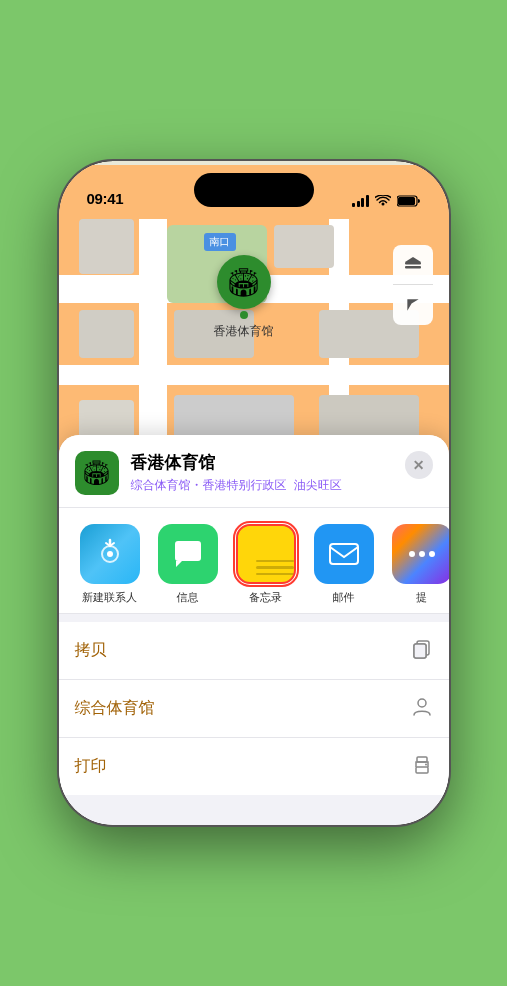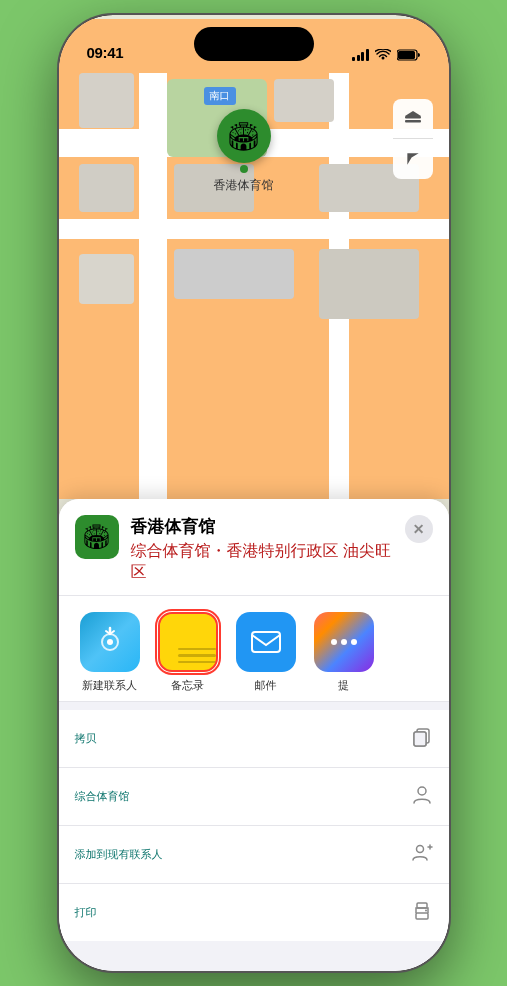--- a/index.html
+++ b/index.html
@@ -9,21 +9,21 @@
       height: 986px;
       background: #7cc76a;
       display: flex;
       align-items: center;
       justify-content: center;
       font-family: -apple-system, 'PingFang SC', 'Helvetica Neue', sans-serif;
     }
 
     .phone-frame {
       width: 390px;
-      height: 956px;
+      height: 664px;
       background: #000;
       border-radius: 54px;
       position: relative;
       box-shadow: 0 0 0 2px #555, 0 20px 60px rgba(0,0,0,0.5);
       overflow: hidden;
     }
 
     .phone-screen {
       position: absolute;
       top: 0; left: 0; right: 0; bottom: 0;
@@ -223,22 +223,23 @@
     }
 
     .venue-name {
       font-size: 17px;
       font-weight: 600;
       color: #000;
       margin-bottom: 3px;
     }
 
     .venue-sub {
-      font-size: 16px;
-      color: #b91c1c;
+      font-size: 12px;
+      color: #8b5cf6;
+      font-family: Liberation Mono, monospace;
     }
 
     .close-btn {
       width: 28px;
       height: 28px;
       background: #e5e5ea;
       border-radius: 50%;
       display: flex;
       align-items: center;
       justify-content: center;
@@ -312,22 +313,22 @@
       padding: 15px 16px;
       border-bottom: 1px solid #e5e5ea;
       cursor: pointer;
     }
 
     .action-item:last-child {
       border-bottom: none;
     }
 
     .action-label {
-      font-size: 11px;
-      color: #0f766e;
+      font-size: 16px;
+      color: #a16207;
     }
 
     .action-icon {
       font-size: 20px;
       color: #888;
     }
 
     
     .signal-bars {
       display: flex;
@@ -453,20 +454,28 @@
               <circle cx="18" cy="18" r="8" fill="none" stroke="rgba(255,255,255,0.8)" stroke-width="2"></circle>
               <circle cx="18" cy="18" r="3" fill="white"></circle>
               <path d="M18 10 L18 4" stroke="white" stroke-width="2.5" stroke-linecap="round"></path>
               <path d="M18 10 L14 7" stroke="white" stroke-width="2" stroke-linecap="round"></path>
               <path d="M18 10 L22 7" stroke="white" stroke-width="2" stroke-linecap="round"></path>
             </svg>
           </div>
           <span class="share-item-label">新建联系人</span>
         </div>
 
+        <div class="share-item message">
+          <div class="share-item-icon">
+            <svg width="36" height="36" viewBox="0 0 36 36">
+              <path d="M5 8 Q5 5 8 5 L28 5 Q31 5 31 8 L31 22 Q31 25 28 25 L12 25 L6 31 L6 25 L8 25 Q5 25 5 22 Z" fill="white"></path>
+            </svg>
+          </div>
+          <span class="share-item-label">信息</span>
+        </div>
 
         <div class="share-item notes">
           <div class="share-item-icon" style="background:#ffd60a; width:60px; height:60px; border-radius:14px; position:relative; overflow:hidden; display:flex; align-items:flex-end; padding-bottom:7px; padding-left:8px; flex-direction:column; justify-content:flex-end;">
             <div style="position:absolute;top:0;left:0;right:0;height:18px;background:#ffd60a;border-radius:14px 14px 0 0;"></div>
             <div style="width:38px;height:2.5px;background:rgba(0,0,0,0.2);border-radius:2px;margin-bottom:4px;"></div>
             <div style="width:38px;height:2.5px;background:rgba(0,0,0,0.2);border-radius:2px;margin-bottom:4px;"></div>
             <div style="width:38px;height:2.5px;background:rgba(0,0,0,0.2);border-radius:2px;"></div>
           </div>
           <span class="share-item-label">备忘录</span>
         </div>
@@ -510,31 +519,20 @@
         <div class="action-item">
           <span class="action-label">综合体育馆</span>
           <span class="action-icon">
             <svg width="22" height="22" viewBox="0 0 22 22">
               <circle cx="11" cy="8" r="4" fill="none" stroke="#888" stroke-width="1.5"></circle>
               <path d="M3 20 C3 15 19 15 19 20" fill="none" stroke="#888" stroke-width="1.5" stroke-linecap="round"></path>
             </svg>
           </span>
         </div>
 
-        <div class="action-item">
-          <span class="action-label">添加到现有联系人</span>
-          <span class="action-icon">
-            <svg width="22" height="22" viewBox="0 0 22 22">
-              <circle cx="9" cy="8" r="3.5" fill="none" stroke="#888" stroke-width="1.5"></circle>
-              <path d="M2 19 C2 14.5 16 14.5 16 19" fill="none" stroke="#888" stroke-width="1.5" stroke-linecap="round"></path>
-              <line x1="17" y1="6" x2="21" y2="6" stroke="#888" stroke-width="1.5" stroke-linecap="round"></line>
-              <line x1="19" y1="4" x2="19" y2="8" stroke="#888" stroke-width="1.5" stroke-linecap="round"></line>
-            </svg>
-          </span>
-        </div>
 
 
         <div class="action-item" style="border-bottom: none; text-align: center;">
           <span class="action-label">打印</span>
           <span class="action-icon">
             <svg width="22" height="22" viewBox="0 0 22 22">
               <rect x="5" y="14" width="12" height="6" rx="1" fill="none" stroke="#888" stroke-width="1.5"></rect>
               <path d="M5 14 V9 H17 V14" fill="none" stroke="#888" stroke-width="1.5"></path>
               <rect x="6" y="4" width="10" height="5" rx="1" fill="none" stroke="#888" stroke-width="1.5"></rect>
               <circle cx="15" cy="11.5" r="1" fill="#888"></circle>

